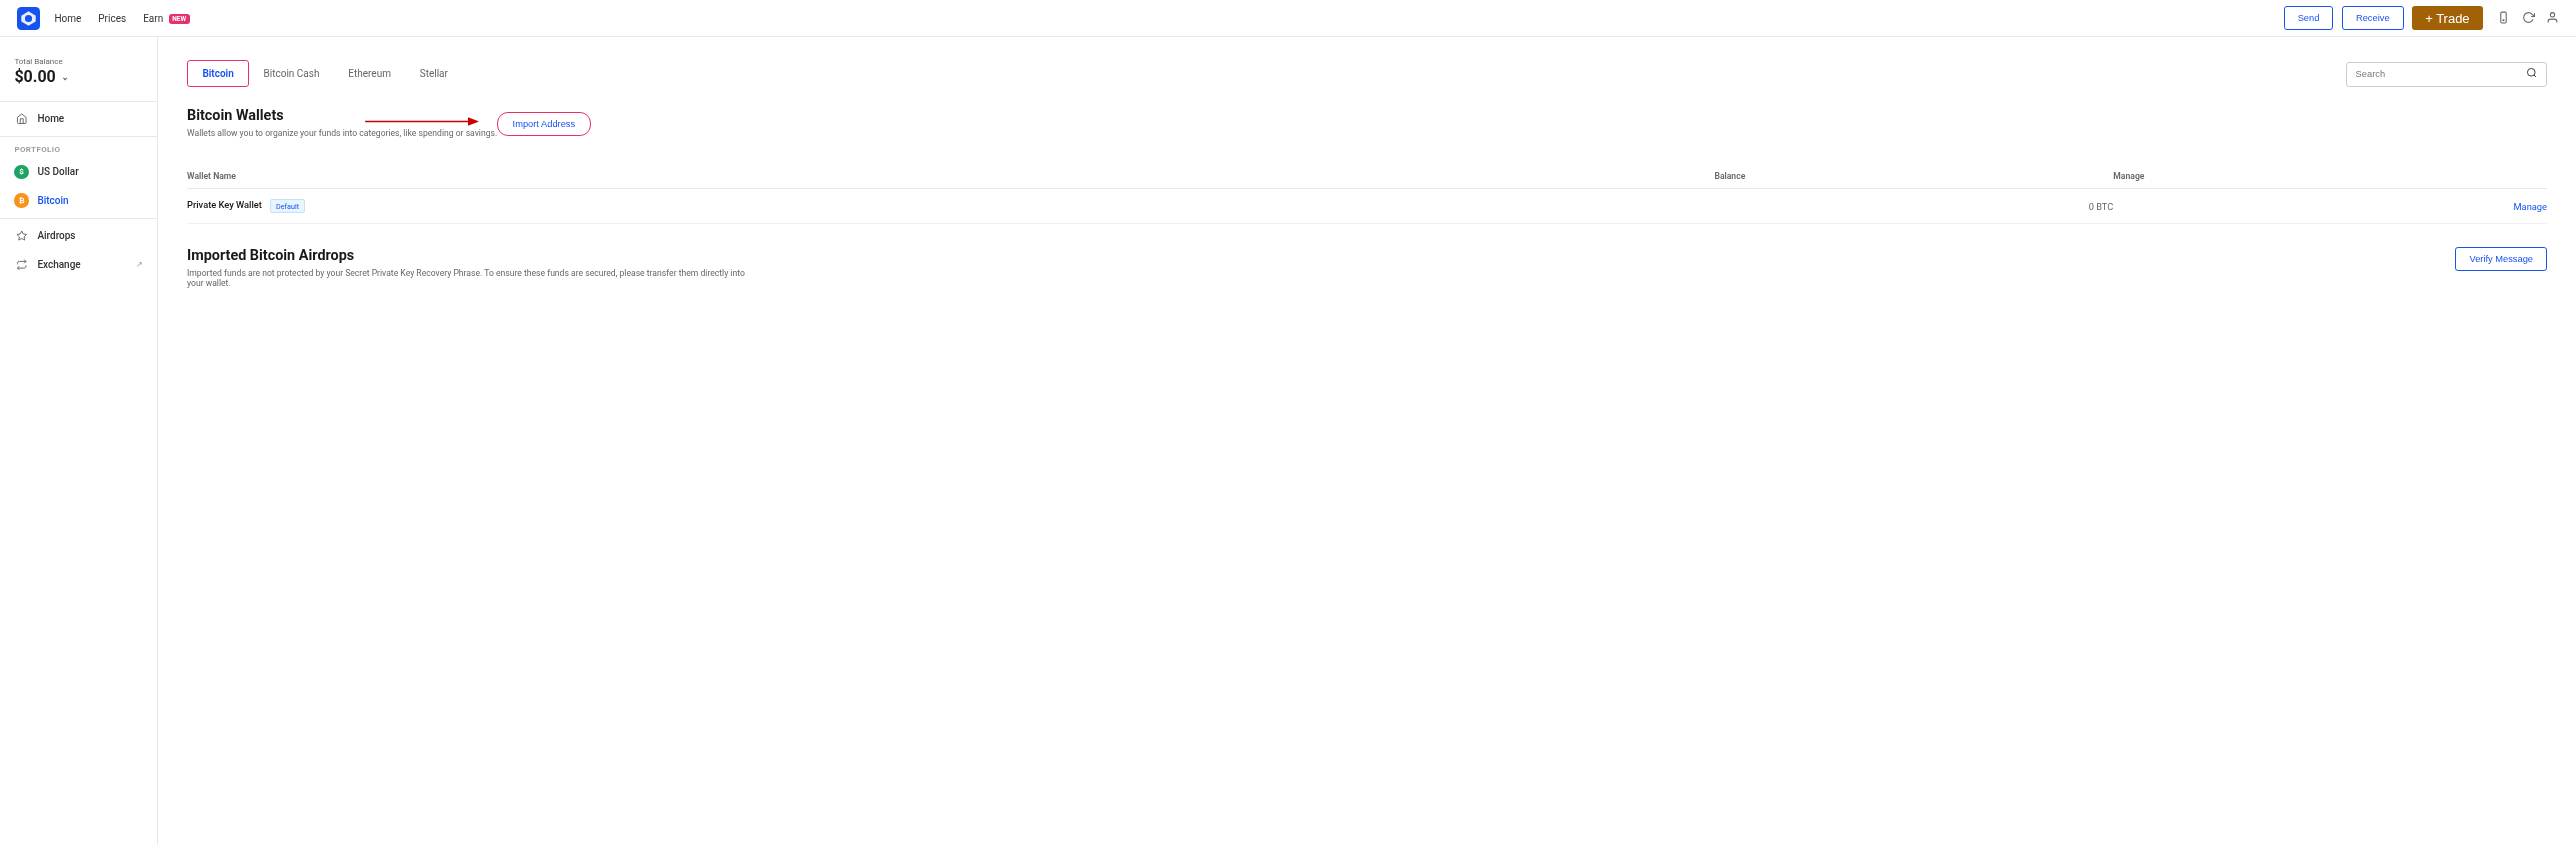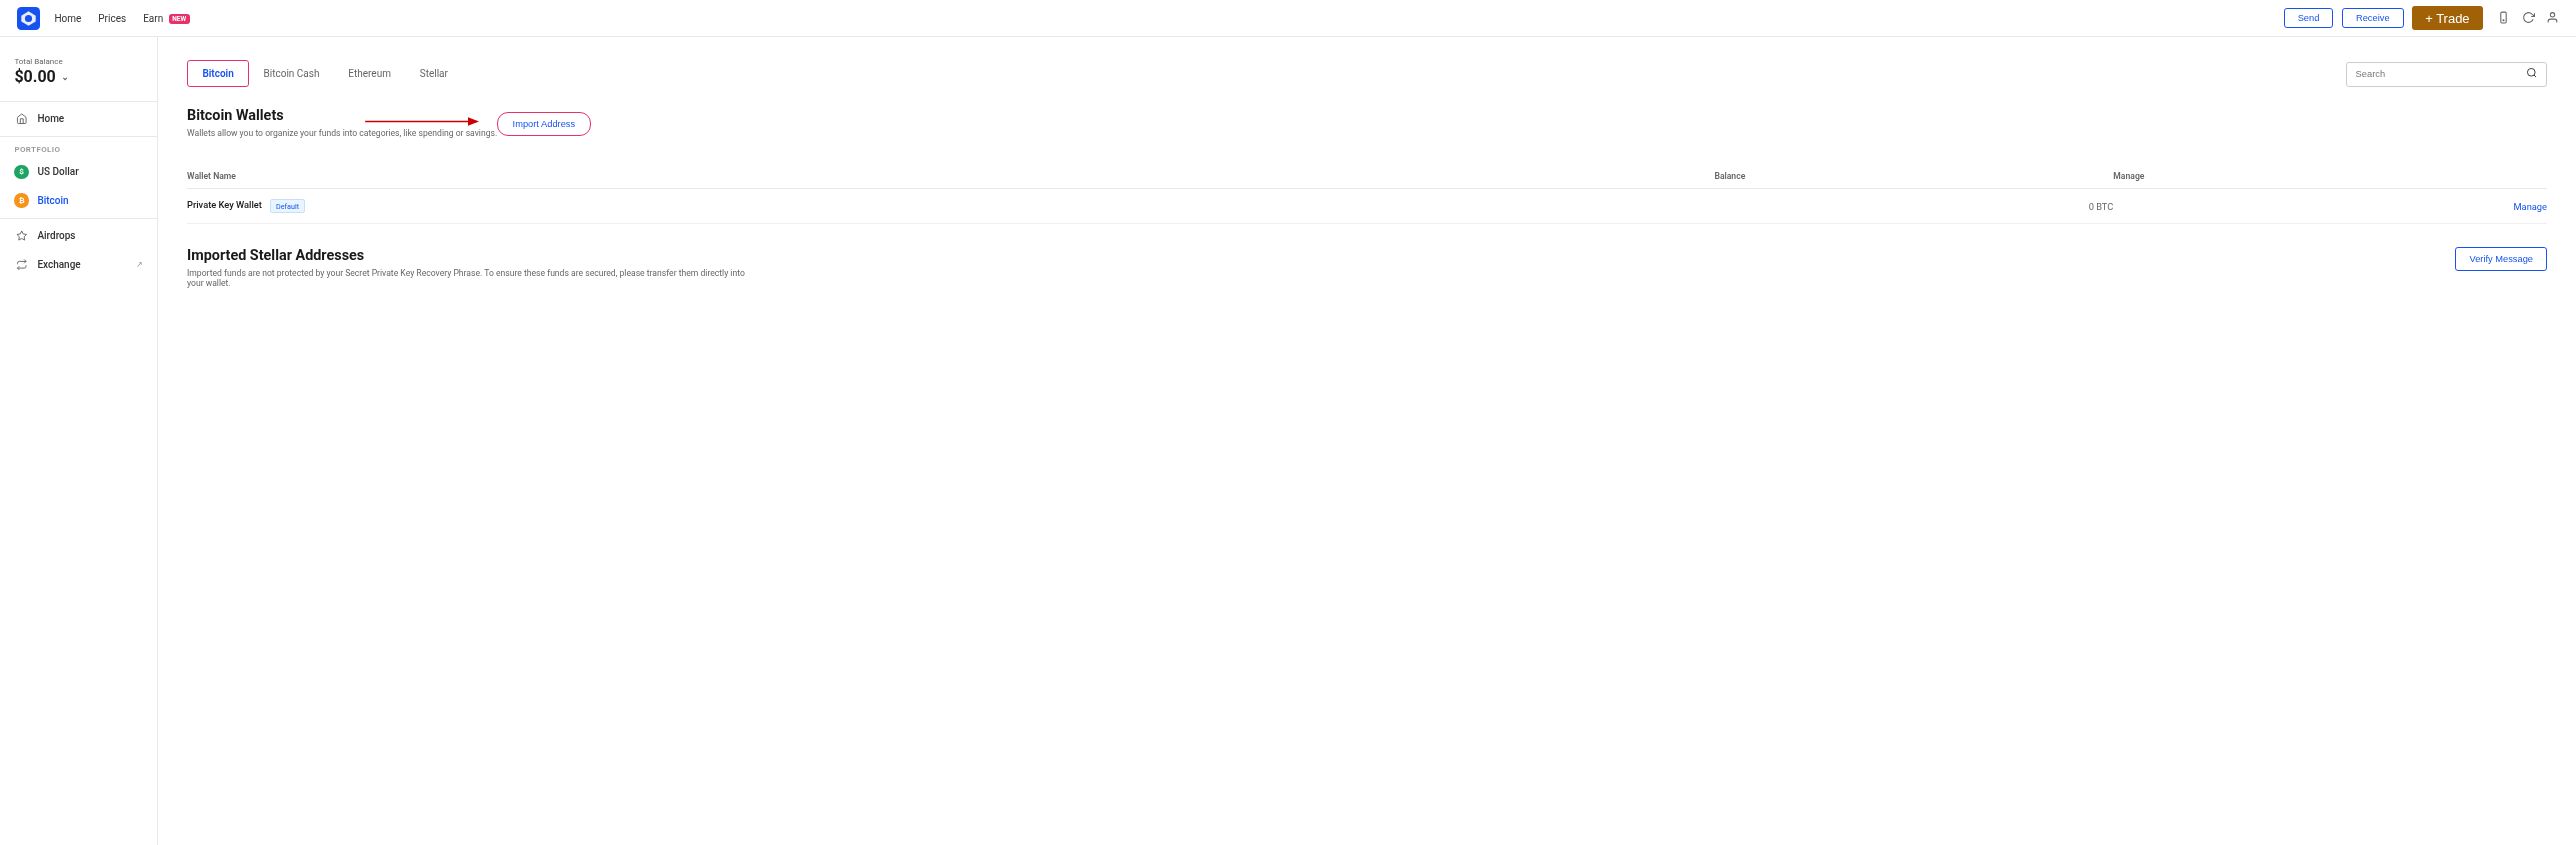--- a/index.html
+++ b/index.html
@@ -8,21 +8,21 @@
     
     .top-nav {
       display: flex; align-items: center; padding: 0 17px; height: 37px;
       border-bottom: 0.7px solid #e8e8e8; position: fixed; top: 0; left: 0; right: 0; background: #fff; z-index: 100;
     }
     .nav-logo { width: 23px; height: 23px; margin-right: 14.4px; }
     .nav-logo svg { width: 23px; height: 23px; }
     .nav-links { display: flex; align-items: center; gap: 17px; }
     .nav-link { font-size: 10px; color: #333; cursor: pointer; text-decoration: none; }
     .earn-badge { background: #e8306b; color: #fff; font-size: 6.5px; font-weight: 700; padding: 0.7px 3.6px; border-radius: 2.9px; margin-left: 2.9px; vertical-align: middle; }
-    .nav-right { margin-left: auto; display: flex; align-items: center; gap: 8.6px; }
+    .nav-right { margin-left: auto; display: flex; gap: 8.6px; }
     .btn-send { border: 0.7px solid #1652f0; color: #1652f0; background: #fff; padding: 4.3px 13px; border-radius: 2.9px; cursor: pointer; font-size: 9.3px; }
     .btn-receive { border: 0.7px solid #1652f0; color: #1652f0; background: #fff; padding: 4.3px 13px; border-radius: 2.9px; cursor: pointer; font-size: 9.3px; }
     .btn-trade { background: #a16207; color: #fff; padding: 4.3px 13px; border-radius: 2.9px; cursor: pointer; font-size: 13px; display: flex; align-items: center; gap: 4.3px; border: none; }
     .nav-icons { display: flex; align-items: center; gap: 11.5px; margin-left: 5.8px; }
     .nav-icon { cursor: pointer; color: #666; }
 
     
     .layout { display: flex; padding-top: 37px; min-height: 100vh; }
 
     
@@ -236,21 +236,21 @@
           <td class="right">
             <a class="manage-link">Manage</a>
           </td>
         </tr>
       </tbody>
     </table>
 
     <div class="imported-section">
       <div class="imported-header">
         <div>
-          <h2 class="imported-title">Imported Stellar Addresses</h2>
+          <h2 class="imported-title">Imported Bitcoin Airdrops</h2>
           <p class="imported-subtitle">Imported funds are not protected by your Secret Private Key Recovery Phrase. To ensure these funds are secured, please transfer them directly into your wallet.</p>
         </div>
         <button class="btn-verify" style="margin-left:29px; flex-shrink:0;">Verify Message</button>
       </div>
     </div>
 
   </main>
 </div>
 
 

